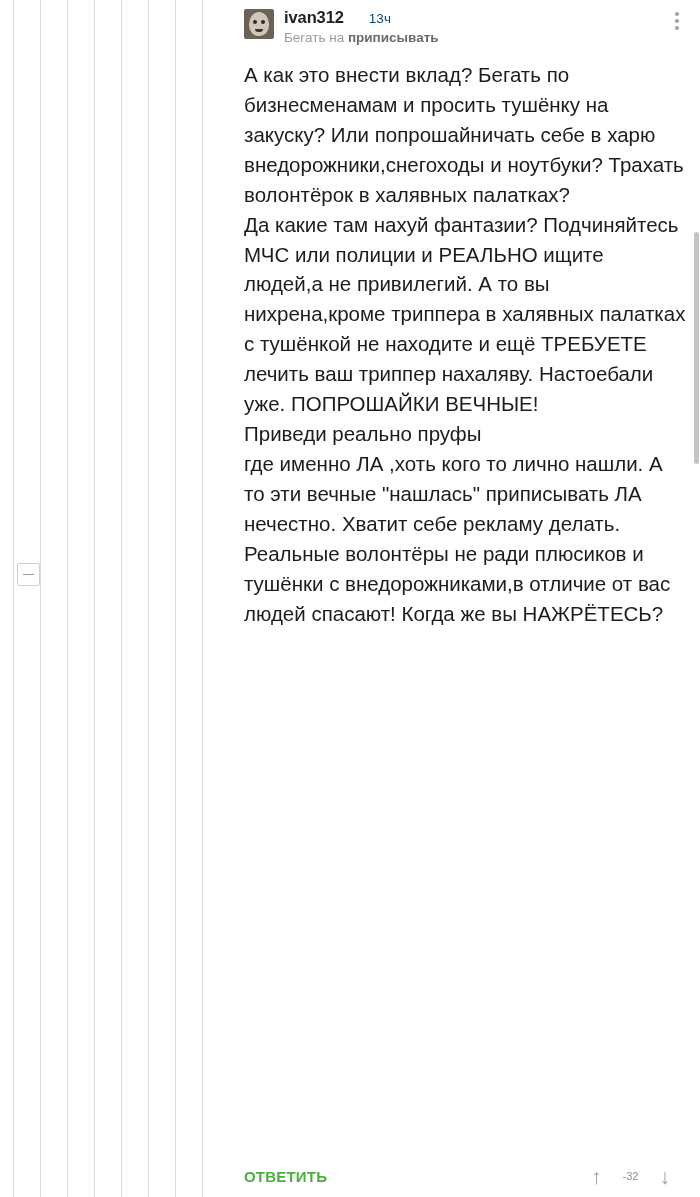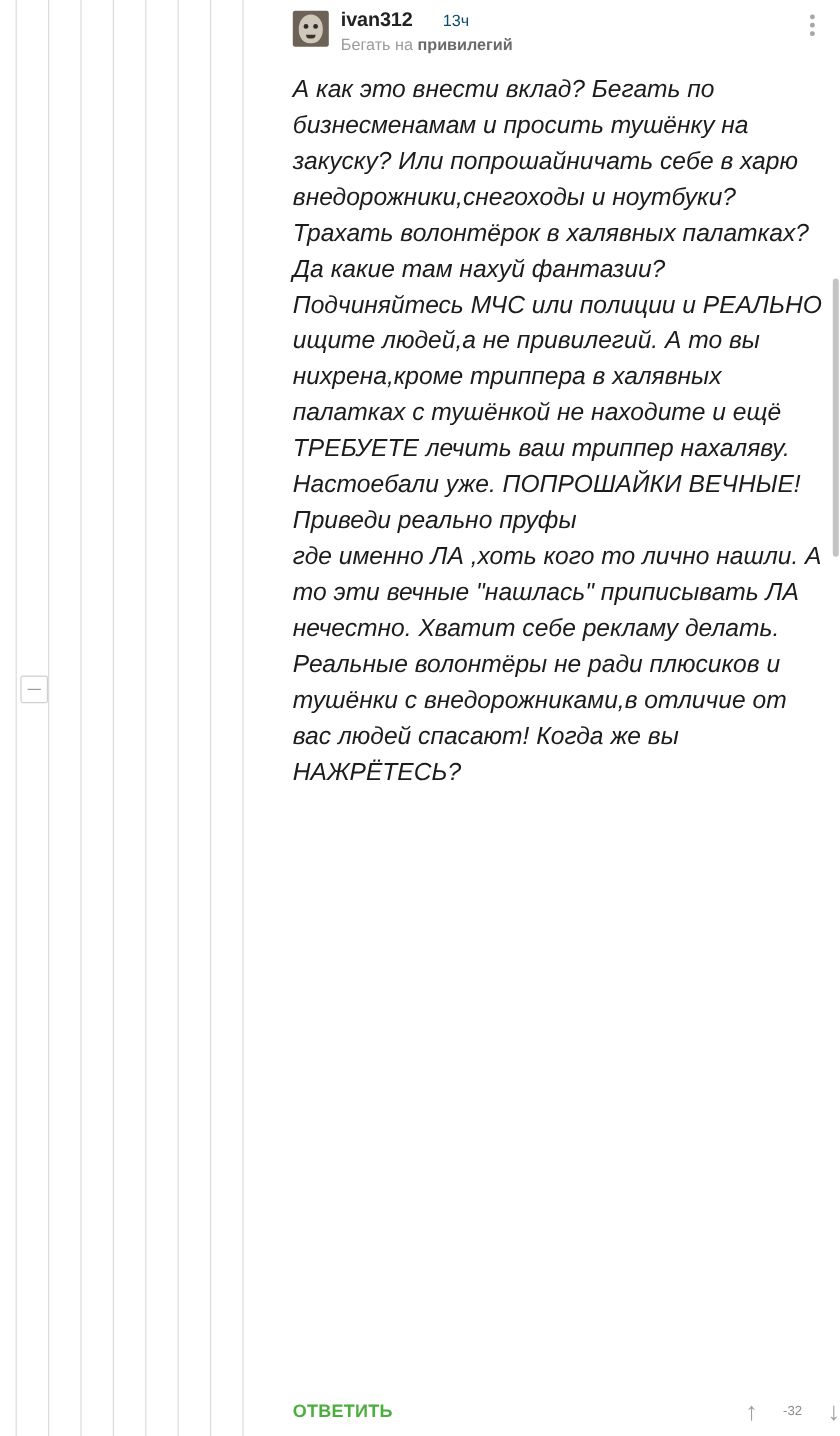--- a/index.html
+++ b/index.html
@@ -168,27 +168,26 @@
     margin-bottom: 3.5px;
   }
 
   .comment-text {
     margin-top: 6px;
     font-size: 20.5px;
     line-height: 1.46;
     color: #1c1c1c;
     white-space: pre-line;
     word-wrap: break-word;
-    font-style: italic;
   }
 
   .comment-footer {
     position: absolute;
     left: 16px;
-    right: 0;
+    right: 30px;
     bottom: 6px;
     height: 30px;
     display: flex;
     align-items: center;
     justify-content: space-between;
   }
   .reply-btn {
     font-size: 15px;
     font-weight: bold;
     color: #4cae3e;
@@ -261,21 +260,21 @@
       <span class="eye right"></span>
       <span class="mouth"></span>
     </div>
 
     <div class="head-text">
       <div class="name-row">
         <span class="username">ivan312</span>
         <span class="timestamp">13ч</span>
       </div>
       <div class="reply-to">
-        <span>Бегать на </span><span class="link">привилегий</span>
+        <span>Бегать на </span><span class="link">приписывать</span>
       </div>
     </div>
 
     <div class="menu-dots">
       <span></span>
       <span></span>
       <span></span>
     </div>
   </div>
 

